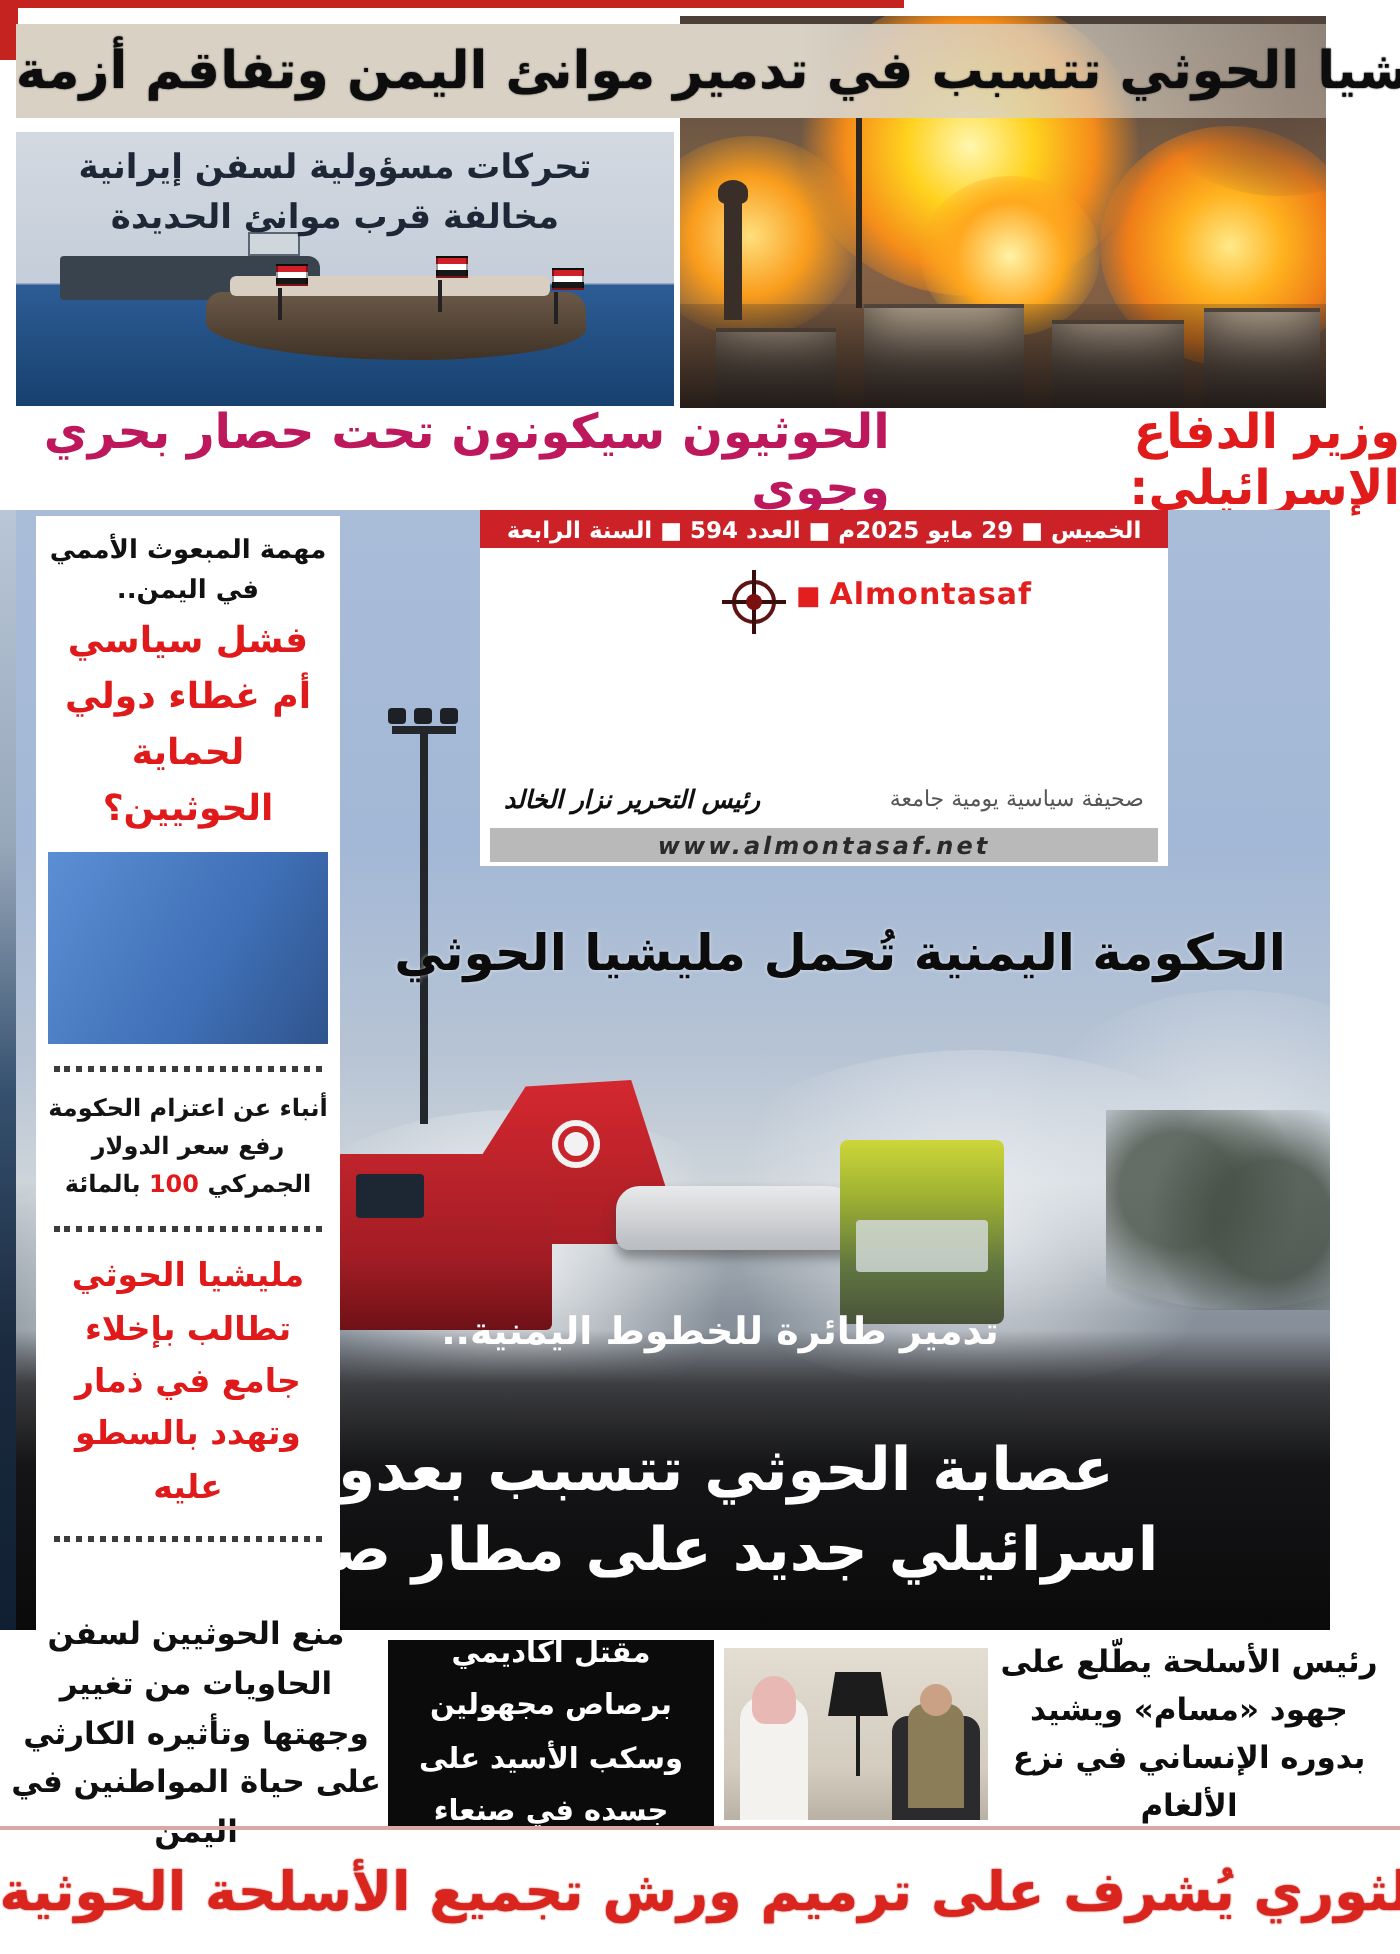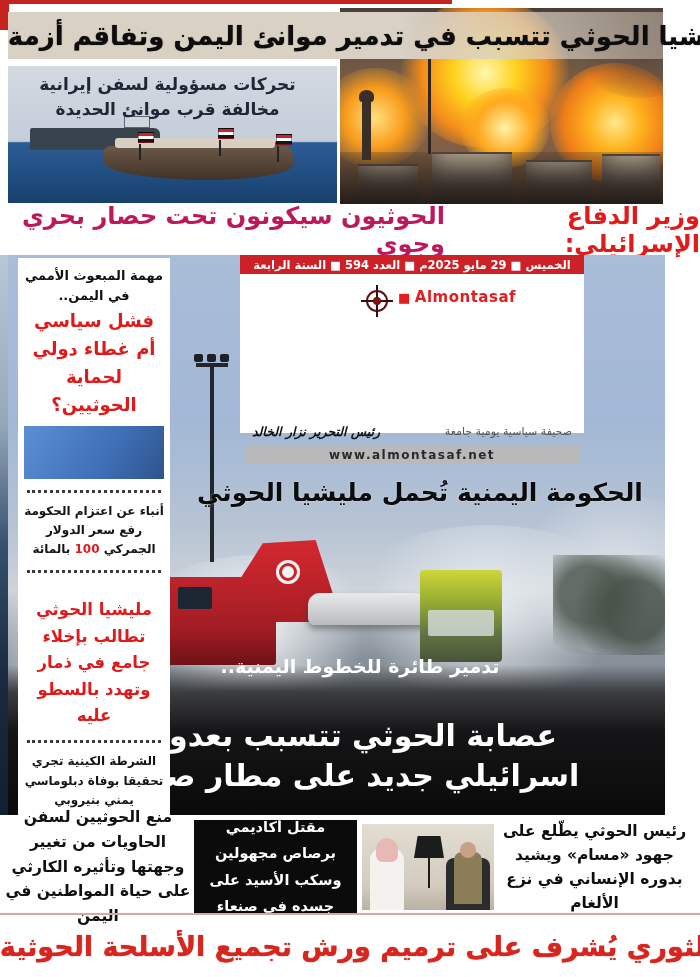--- a/index.html
+++ b/index.html
@@ -89,53 +89,53 @@
   .fuselage { position:absolute; left:300px; top:338px; width:130px; height:32px; background:linear-gradient(180deg,#e8e9ea,#b9bcc0);
     border-radius:14px 30px 8px 8px; box-shadow:0 4px 6px rgba(60,60,60,.5); }
   .truck-red { position:absolute; left:158px; top:322px; width:110px; height:88px; background:linear-gradient(180deg,#c0242c 0%,#a11c24 60%,#6e1117 100%); border-radius:3px; }
   .truck-red-win { position:absolute; left:12px; top:10px; width:34px; height:22px; background:#1d2733; border-radius:2px; }
   .truck-green { position:absolute; left:412px; top:315px; width:82px; height:92px;
     background:linear-gradient(180deg,#cdd63a 0%,#9fb232 30%,#5f7440 70%,#49533a 100%); border-radius:4px; }
   .truck-green-panel { position:absolute; left:8px; top:40px; width:66px; height:26px; background:#d7dde0; border-radius:2px; opacity:.8; }
   .tarmac { position:absolute; left:0; bottom:0; width:100%; height:150px;
     background:linear-gradient(180deg,rgba(90,92,96,0) 0%,#3c3d40 18%,#151517 45%,#0a0a0b 100%); }
   .story-overline { left:185px; top:458px; width:470px; text-align:center; color:#0c0c0c;
-    font-size:25px; font-weight:bold; line-height:1.55; text-shadow:0 0 2px rgba(255,255,255,.6);margin-top:16px; }
+    font-size:25px; font-weight:bold; line-height:1.55; text-shadow:0 0 2px rgba(255,255,255,.6); }
   .story-kicker { left:60px; top:655px; width:600px; text-align:center; color:#ffffff; font-size:19px; font-weight:bold; }
   .story-headline { left:30px; top:716px; width:630px; text-align:center; color:#ffffff; font-size:30px; font-weight:bold; line-height:1.33; }
 
   
   .masthead { left:240px; top:255px; width:344px; height:178px; background:#ffffff; }
   .date-bar { height:19px; background:#cb2127; color:#ffffff; font-size:11.5px; font-weight:bold;
     display:flex; align-items:center; justify-content:center; }
   .logo-row { position:relative; height:112px; }
   .crosshair { position:absolute; left:126px; top:16px; width:22px; height:22px; border:2px solid #5e1414; border-radius:50%; }
   .crosshair .dot { position:absolute; left:5px; top:5px; width:8px; height:8px; background:#7a1010; border-radius:50%; }
   .crosshair .h { position:absolute; left:-7px; top:8px; width:32px; height:2px; background:#3a0d0d; }
   .crosshair .v { position:absolute; left:8px; top:-7px; width:2px; height:32px; background:#3a0d0d; }
   .brand-latin { position:absolute; left:158px; top:14px; color:#e31e1e; font-size:15px; font-weight:bold; letter-spacing:.5px; }
   .brand-square { color:#e31e1e; font-size:13px; margin-right:4px; }
   .logo-arabic { position:absolute; left:0; top:20px; width:100%; text-align:center;
     font-size:62px; font-weight:900; color:#141414; line-height:1.25; letter-spacing:-2px; }
-  .tag-row { display:flex; justify-content:space-between; align-items:center; padding:0 12px; height:26px;margin-top:32px; }
+  .tag-row { display:flex; justify-content:space-between; align-items:center; padding:0 12px; height:26px; }
   .editor-line { font-size:12.5px; font-weight:bold; font-style:italic; color:#101010; }
   .tagline { font-size:11px; color:#555; }
   .site-bar { height:17px; margin:2px 5px 0 5px; background:#b9b9b9; color:#2a2a2a;
-    font-size:12px; font-weight:bold; letter-spacing:1.5px; display:flex; align-items:center; justify-content:center; }
+    font-size:12px; font-weight:bold; letter-spacing:1.5px; display:flex; align-items:center; justify-content:center;font-style:italic; }
 
   
   .sidebar { left:18px; top:258px; width:152px; height:560px; background:#ffffff; text-align:center;
     display:flex; flex-direction:column; align-items:center; padding:8px 5px; }
   .sb-kicker { font-size:13px; font-weight:bold; color:#111; line-height:1.5; }
   .sb-title-red { font-size:18px; font-weight:bold; color:#e01a1a; line-height:1.55; margin-top:2px; }
   .envoy-photo { position:relative; width:140px; height:96px; margin-top:7px; overflow:hidden;
     background:linear-gradient(120deg,#5b8fd4 0%,#3f6fb6 60%,#2f548c 100%); }
   .dotted-sep { width:134px; border-top:3px dotted #3c3c3c; margin:11px 0 9px 0; }
   .sb-item-black { font-size:12px; font-weight:bold; color:#141414; line-height:1.6; }
-  .sb-item-red { font-size:16.5px; font-weight:bold; color:#e01a1a; line-height:1.6;margin-top:15px; }
+  .sb-item-red { font-size:16.5px; font-weight:bold; color:#e01a1a; line-height:1.6; }
   .sb-highlight { color:#e01a1a; }
 
   
   .bottom-left { left:5px; top:822px; width:186px; height:90px; display:flex; align-items:center; justify-content:center;
     text-align:center; font-size:15.5px; font-weight:bold; color:#101010; line-height:1.6; }
   .bottom-middle { left:194px; top:820px; width:163px; height:93px; background:#0b0b0b; color:#ffffff;
     display:flex; align-items:center; justify-content:center; text-align:center;
     font-size:14.5px; font-weight:bold; line-height:1.8; padding:4px; }
   .bottom-right { left:362px; top:822px; width:333px; height:90px; display:flex; flex-direction:row; }
   .cos-photo { position:relative; width:132px; height:86px; margin-top:2px; overflow:hidden;
@@ -279,34 +279,33 @@
     </div>
     <div class="dotted-sep"></div>
     <div class="sb-item-black">
       <span>أنباء عن اعتزام الحكومة رفع سعر الدولار الجمركي</span>
       <span class="sb-highlight">100</span>
       <span>بالمائة</span>
     </div>
     <div class="dotted-sep"></div>
     <div class="sb-item-red">مليشيا الحوثي تطالب بإخلاء جامع في ذمار وتهدد بالسطو عليه</div>
     <div class="dotted-sep"></div>
-    <div class="sb-item-black">الشرطة الكينية تجري تحقيقا بوفاة دبلوماسي يمني بنيروبي</div>
   </div>
 
   <div class="abs bottom-left rtl">منع الحوثيين لسفن الحاويات من تغيير وجهتها وتأثيره الكارثي على حياة المواطنين في اليمن</div>
   <div class="abs bottom-middle rtl">مقتل أكاديمي برصاص مجهولين وسكب الأسيد على جسده في صنعاء</div>
   <div class="abs bottom-right">
     <div class="cos-photo">
       <div class="lamp-shade"></div>
       <div class="lamp-pole2"></div>
       <div class="thobe-man"></div>
       <div class="ghutra"></div>
       <div class="mil-chair"></div>
       <div class="mil-man"></div>
       <div class="mil-head"></div>
     </div>
-    <div class="cos-text rtl">رئيس الحوثي يطّلع على جهود «مسام» ويشيد بدوره الإنساني في نزع الألغام</div>
+    <div class="cos-text rtl">رئيس الأسلحة يطّلع على جهود «مسام» ويشيد بدوره الإنساني في نزع الألغام</div>
   </div>
 
   <div class="abs bottom-rule"></div>
   <div class="abs bottom-banner rtl">الحرس الثوري يُشرف على ترميم ورش تجميع الأسلحة الحوثية بالحديدة</div>
 
 </div>
 
 </body></html>

